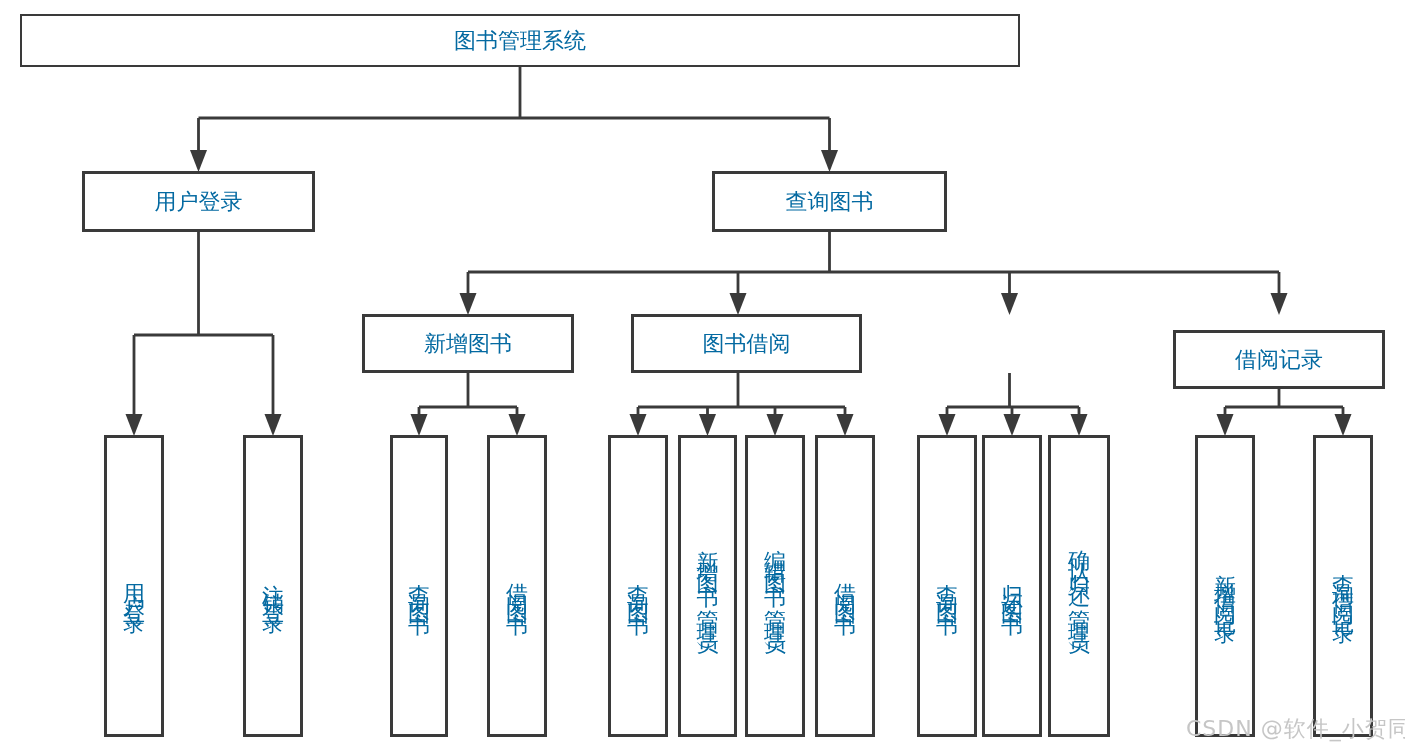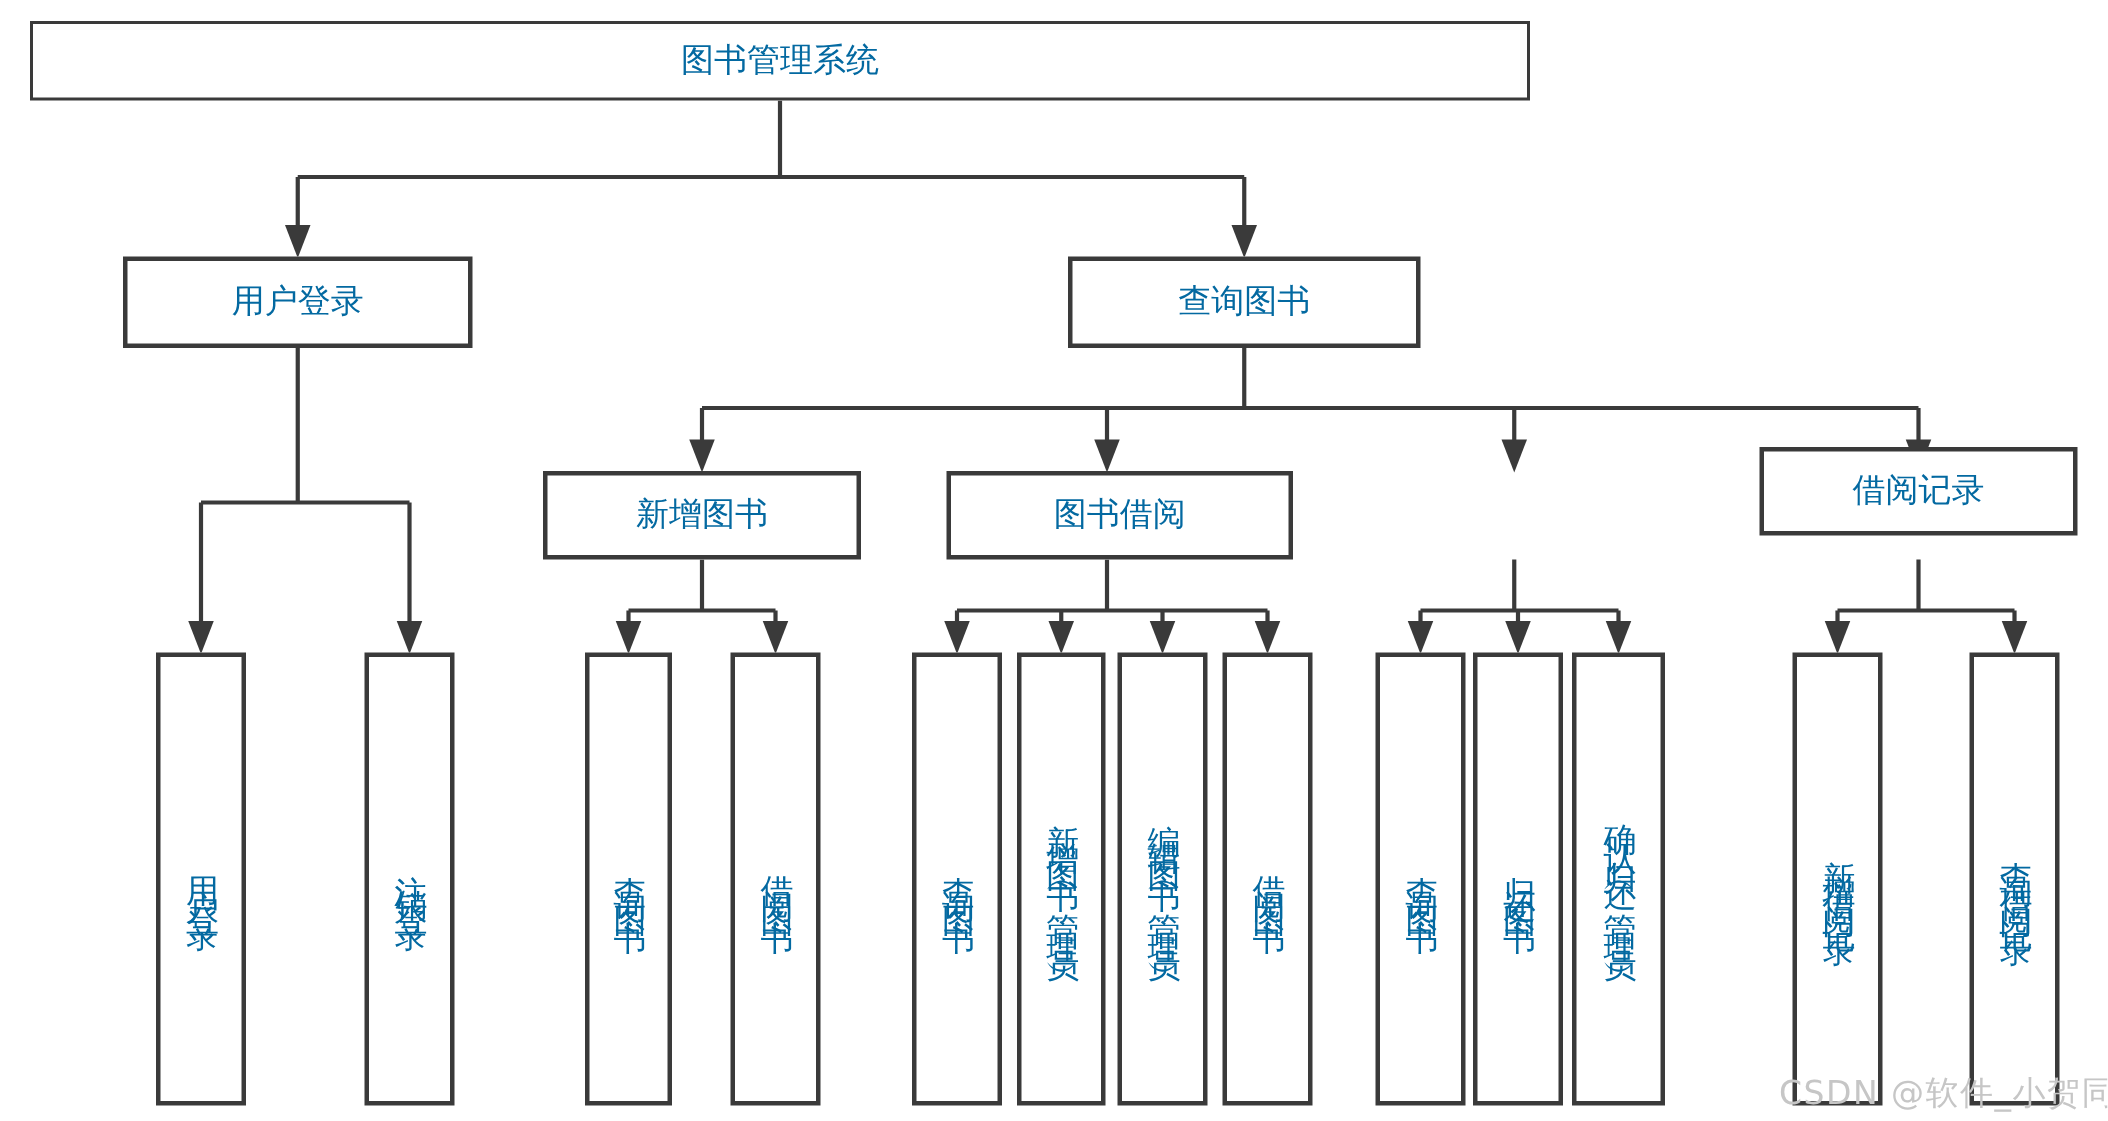--- a/index.html
+++ b/index.html
@@ -59,21 +59,21 @@
       <polygon points="1334.5,414 1351.5,414 1343,436" fill="#3a3a3a"></polygon>
     </svg>
 
   <div class="box root" id="b-root" style="left:20px;top:14px;width:1000px;height:53px">图书管理系统</div>
 
   <div class="box" id="b-user" style="left:82px;top:171px;width:233px;height:61px">用户登录</div>
   <div class="box" id="b-mgmt" style="left:712px;top:171px;width:235px;height:61px">查询图书</div>
 
   <div class="box" id="b-newrec" style="left:362px;top:314px;width:212px;height:59px">新增图书</div>
   <div class="box" id="b-borrow" style="left:631px;top:314px;width:231px;height:59px">图书借阅</div>
-  <div class="box" id="b-records" style="left:1173px;top:298px;width:212px;height:59px">借阅记录</div>
+  <div class="box" id="b-records" style="left:1173px;top:330px;width:212px;height:59px">借阅记录</div>
 
   <div class="box leaf" id="lf1" style="left:104px;top:435px;width:60px;height:302px">
     <span class="vtext">用户登录</span>
   </div>
   <div class="box leaf" id="lf2" style="left:243px;top:435px;width:60px;height:302px">
     <span class="vtext">注销登录</span>
   </div>
 
   <div class="box leaf" id="lf3" style="left:390px;top:435px;width:58px;height:302px">
     <span class="vtext">查询图书</span>

